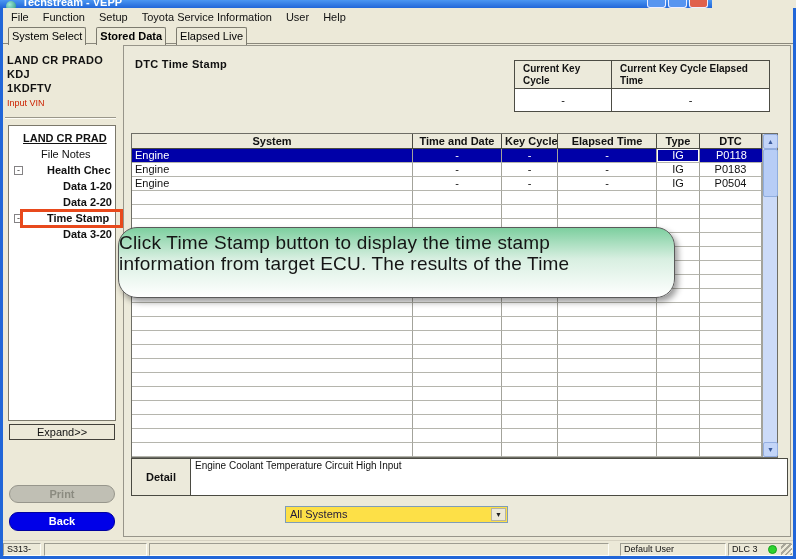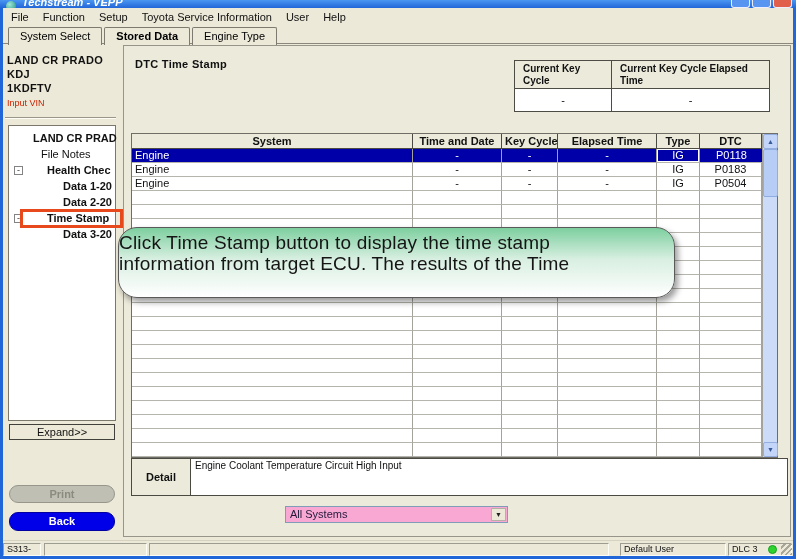--- a/index.html
+++ b/index.html
@@ -3,35 +3,35 @@
 <meta charset="utf-8">
 <style>
   *{margin:0;padding:0;box-sizing:border-box;}
   html,body{width:796px;height:559px;overflow:hidden;font-family:"Liberation Sans",sans-serif;background:#9cc0f0;}
   :root{
     --selected-row:#0000a8; --tree-highlight:#e8491c; --back-button:#0000e8;
     --status-dot:#2ed330; --tooltip-top:#7dcf9f; --title-bar:#2166d8;
   }
   .window{position:absolute;left:0;top:0;width:796px;height:559px;background:#ece9d8;}
   
-  .titlebar{position:absolute;left:0;top:0;width:796px;height:8px;background:linear-gradient(#4a96f2,var(--title-bar));overflow:hidden;z-index:30;font-style:italic;}
+  .titlebar{position:absolute;left:0;top:0;width:712px;height:8px;background:linear-gradient(#4a96f2,var(--title-bar));overflow:hidden;z-index:30;}
   .window-icon{position:absolute;left:6px;top:1px;width:10px;height:10px;border-radius:50%;background:radial-gradient(circle at 35% 35%,#9fe8d8,#1f8f7a);}
   .title-text{position:absolute;left:22px;top:-4px;color:#fff;font-weight:bold;font-size:11px;white-space:nowrap;}
   .win-btn{position:absolute;width:19px;height:8px;top:0;border:1px solid #eef;border-top:none;border-radius:0 0 3px 3px;}
   .btn-min{right:46px;background:#5795f0;}
   .btn-max{right:25px;background:#5795f0;}
   .btn-close{right:4px;background:#e0604c;}
   
   .border-l{position:absolute;left:0;top:8px;width:3px;height:551px;background:var(--title-bar);z-index:29;}
   .border-r{position:absolute;right:0;top:8px;width:3px;height:551px;background:var(--title-bar);z-index:29;}
   .border-b{position:absolute;left:0;bottom:0;width:796px;height:3px;background:var(--title-bar);z-index:29;}
   
   .menubar{position:absolute;left:3px;top:9px;width:790px;height:16px;display:flex;align-items:center;gap:14px;padding-left:8px;font-size:11px;color:#111;}
   .tabbar{position:absolute;left:3px;top:26px;width:790px;height:18px;border-bottom:1px solid #8a887c;padding-left:5px;}
-  .tab{display:inline-block;height:18px;line-height:17px;padding:0 11px;margin-right:2px;border:1px solid #7d7b6f;border-bottom:none;border-radius:2px 2px 0 0;font-size:11px;background:#ece9d8;position:relative;top:0px;}
+  .tab{display:inline-block;height:18px;line-height:17px;padding:0 3px;margin-right:10px;border:1px solid #7d7b6f;border-bottom:none;border-radius:2px 2px 0 0;font-size:11px;background:#ece9d8;position:relative;top:0px;}
   .tab.active{font-weight:bold;}
   
   .veh-info{position:absolute;left:7px;top:53px;font-size:11px;font-weight:bold;line-height:14px;letter-spacing:.3px;color:#111;}
   .input-vin{position:absolute;left:7px;top:98px;font-size:9px;color:#cc2200;}
   .side-sep{position:absolute;left:5px;top:117px;width:111px;height:2px;border-top:1px solid #9a978a;border-bottom:1px solid #fdfcf5;}
   .treebox{position:absolute;left:8px;top:125px;width:108px;height:296px;background:#fff;border:1px solid #7b786b;padding-top:5px;overflow:visible;}
   .tree-row{position:relative;height:16px;font-size:11px;line-height:15px;white-space:nowrap;color:#111;}
   .tree-label{display:inline-block;}
   .tree-label.b{font-weight:bold;}
   .collapse-box{position:absolute;left:5px;top:3px;width:9px;height:9px;border:1px solid #848284;background:#fff;font-size:9px;line-height:7px;text-align:center;color:#333;}
@@ -62,21 +62,21 @@
   .sb-down{bottom:0;}
   .sb-thumb{position:absolute;left:0;top:15px;width:15px;height:48px;background:#b7cdf6;border:1px solid #8fadde;border-radius:2px;}
   
   .tooltip{position:absolute;left:118px;top:227px;width:557px;height:71px;border:1px solid #5a5a5a;border-radius:19px;
     background:linear-gradient(180deg,var(--tooltip-top) 0%,#d8efe1 45%,#ffffff 100%);
     box-shadow:3px 4px 6px rgba(0,0,0,.4);z-index:20;padding:4px 0;}
   .tip-line{font-size:19px;line-height:21px;color:#151515;letter-spacing:.2px;white-space:nowrap;}
   
   .detail-label{position:absolute;left:7px;top:412px;width:60px;height:38px;border:1px solid #4a4a42;background:#eceadb;font-size:11px;font-weight:bold;display:flex;align-items:center;justify-content:center;color:#111;}
   .detail-box{position:absolute;left:66px;top:412px;width:598px;height:38px;border:1px solid #4a4a42;background:#fff;font-size:10px;padding:1px 4px;color:#111;}
-  .dropdown{position:absolute;left:161px;top:460px;width:223px;height:17px;background:#f9a8d4;border:1px solid #7f9db9;font-size:11px;line-height:15px;padding-left:4px;color:#221a3a;}
+  .dropdown{position:absolute;left:161px;top:460px;width:223px;height:17px;background:#fde047;border:1px solid #7f9db9;font-size:11px;line-height:15px;padding-left:4px;color:#221a3a;}
   .dd-arrow{position:absolute;right:1px;top:1px;width:15px;height:13px;background:#ece9d8;border:1px solid #b5b2a5;font-size:7px;text-align:center;line-height:12px;color:#222;}
   
   .statusbar{position:absolute;left:3px;top:540px;width:790px;height:16px;background:#ece9d8;border-top:1px solid #d6d2c2;z-index:28;}
   .seg{position:absolute;top:2px;height:13px;border:1px solid;border-color:#9d9c91 #fdfdf6 #fdfdf6 #9d9c91;font-size:9px;line-height:11px;padding-left:3px;color:#111;}
   .seg1{left:0;width:38px;}
   .seg2{left:41px;width:103px;}
   .seg3{left:146px;width:460px;}
   .seg4{left:617px;width:106px;}
   .seg5{left:725px;width:64px;}
   .status-dot{position:absolute;right:14px;top:1px;width:9px;height:9px;border-radius:50%;background:var(--status-dot);border:1px solid #17a01f;}
@@ -99,31 +99,31 @@
   <div class="border-b"></div>
 
   <div class="menubar">
       <span class="menu-item">File</span>
       <span class="menu-item">Function</span>
       <span class="menu-item">Setup</span>
       <span class="menu-item">Toyota Service Information</span>
       <span class="menu-item">User</span>
       <span class="menu-item">Help</span>
     </div>
-  <div class="tabbar"><span class="tab">System Select</span><span class="tab active">Stored Data</span><span class="tab">Engine Type</span></div>
+  <div class="tabbar"><span class="tab">System Select</span><span class="tab active">Stored Data</span><span class="tab">Elapsed Live</span></div>
 
   <div class="veh-info">
     <div>LAND CR PRADO</div>
     <div>KDJ</div>
     <div>1KDFTV</div>
   </div>
   <div class="input-vin">Input VIN</div>
   <div class="side-sep"></div>
   <div class="treebox">
-      <div class="tree-row"><span class="tree-label b" style="margin-left: 24px;">LAND CR PRAD</span></div>
+      <div class="tree-row"><span class="tree-label b" style="margin-left: 14px; text-decoration: underline;">LAND CR PRAD</span></div>
       <div class="tree-row"><span class="tree-label" style="margin-left: 32px;">File Notes</span></div>
       <div class="tree-row"><span class="collapse-box">-</span><span class="tree-label b" style="margin-left: 38px;">Health Chec</span></div>
       <div class="tree-row"><span class="tree-label b" style="margin-left: 54px;">Data 1-20</span></div>
       <div class="tree-row"><span class="tree-label b" style="margin-left: 54px;">Data 2-20</span></div>
       <div class="tree-row highlighted"><span class="collapse-box">-</span><span class="tree-label b" style="margin-left: 38px;">Time Stamp</span><div class="hl-box"></div></div>
       <div class="tree-row"><span class="tree-label b" style="margin-left: 54px;">Data 3-20</span></div>
     </div>
   <div class="expand-btn">Expand&gt;&gt;</div>
   <div class="print-btn">Print</div>
   <div class="back-btn">Back</div>

